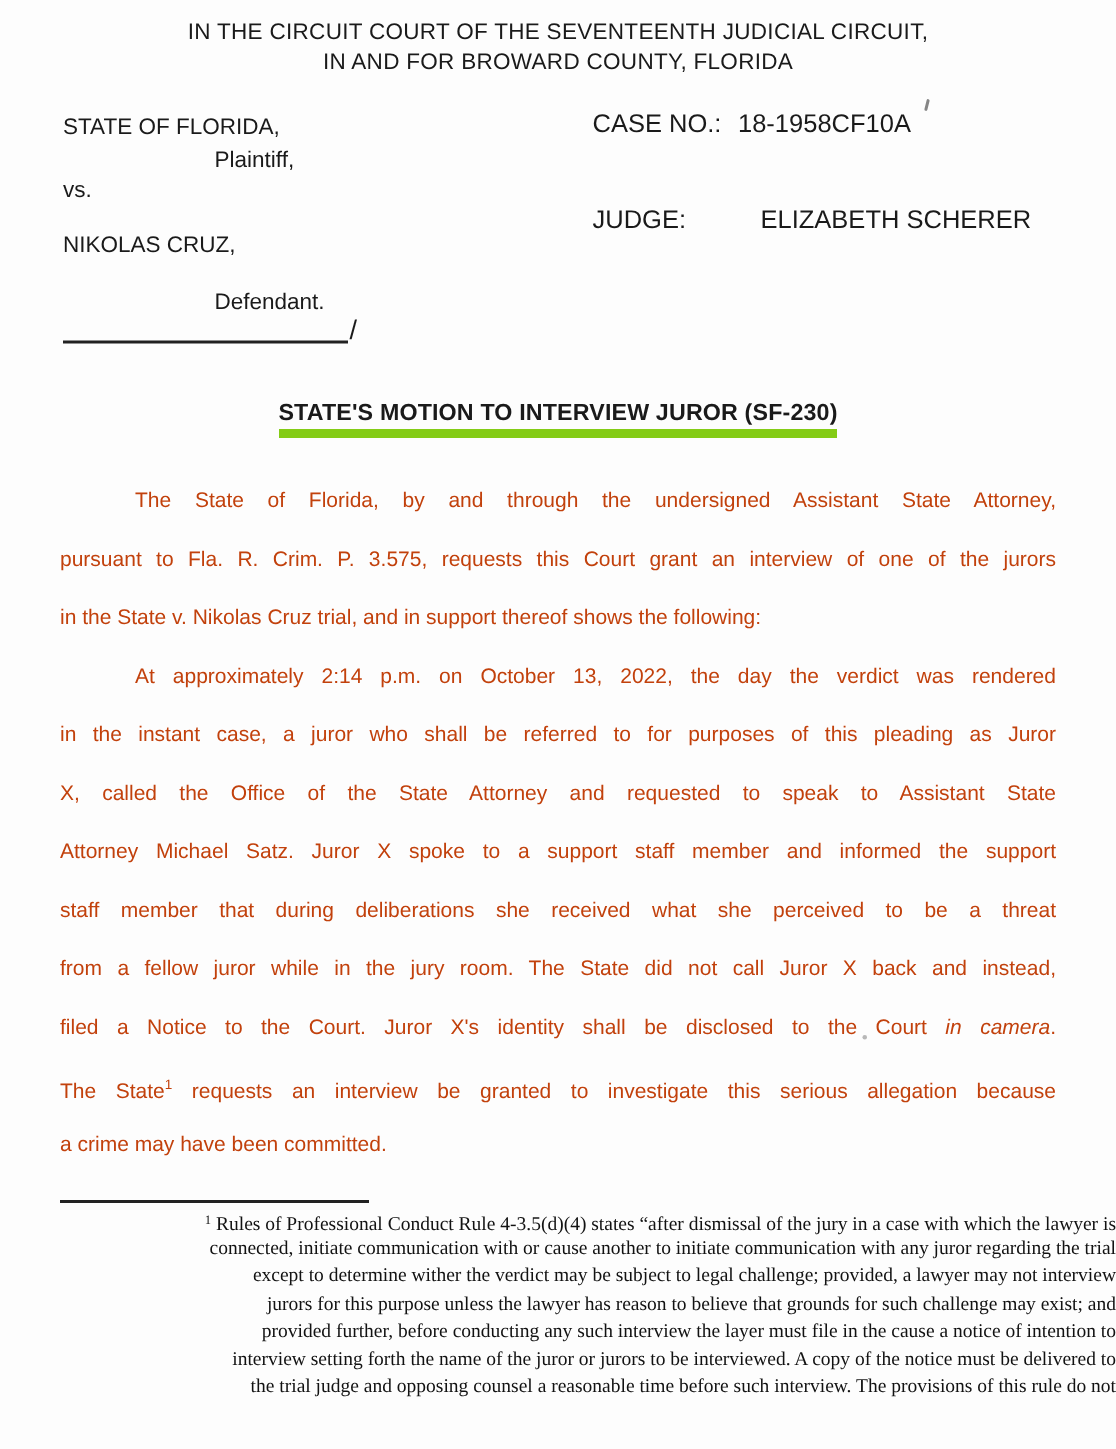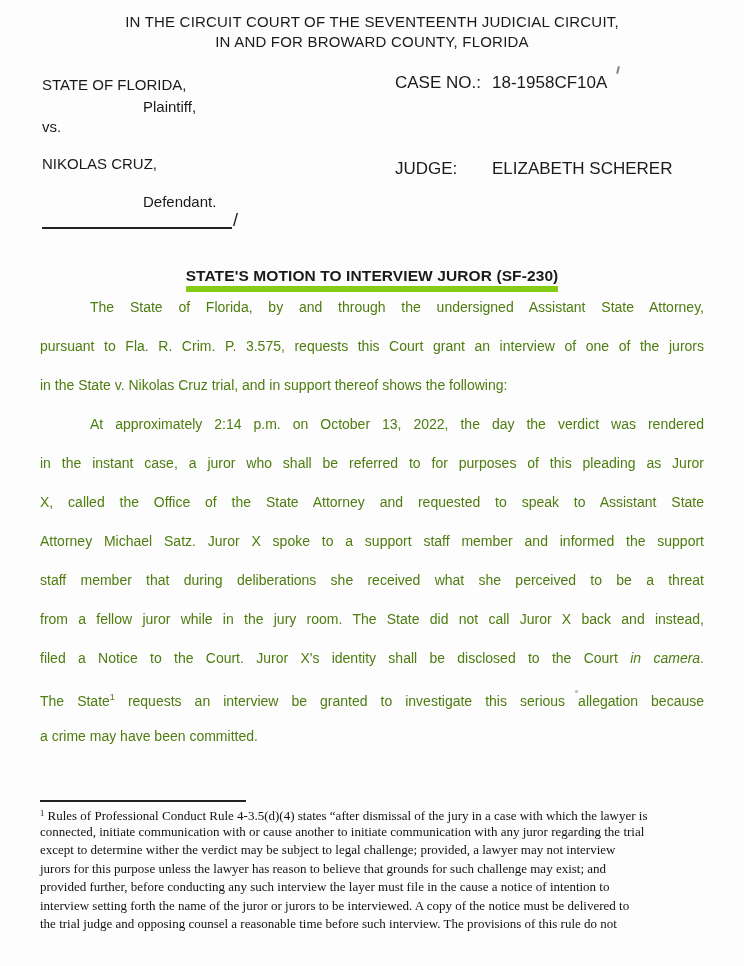--- a/index.html
+++ b/index.html
@@ -38,44 +38,44 @@
   .sig-slash { font-size: 18px; line-height: 17px; padding-left: 1px; }
 
   .caption-right {
     position: absolute;
     left: 395px; top: 74px;
     font-size: 17px;
     line-height: 18px;
   }
   .cr-row { display: flex; }
   .cr-label { width: 97px; flex: none; }
-  .cr-row-judge { margin-top: 68px; }
+  .cr-row-judge { margin-top: 46px; gap: 15px; }
 
   
   .motion-title {
     position: absolute;
     top: 267px; left: 0; right: 0;
     text-align: center;
     font-size: 15.5px;
     font-weight: bold;
     letter-spacing: 0.1px;
   }
   .motion-title .title-text {
     display: inline-block;
     border-bottom: 6px solid #84cc16;
     padding-bottom: 1px;
   }
 
   
   .body-text {
     position: absolute;
-    top: 288px; left: 40px;
+    top: 314px; left: 40px;
     width: 664px;
     font-size: 14px;
-    color: #4d7c0f;
+    color: #c2410c;
   }
   .body-line {
     height: 39px;
     line-height: 39px;
     overflow: hidden;
     text-align: justify;
     text-align-last: justify;
   }
   .body-line.last { text-align-last: left; }
   .body-line.indent { text-indent: 50px; }
@@ -94,20 +94,21 @@
     left: 40px; top: 804px;
     width: 704px;
     font-family: "Liberation Serif", serif;
     font-size: 13px;
     color: #121212;
   }
   .fn-line {
     height: 18.5px;
     line-height: 18.5px;
     white-space: nowrap;
+    text-align: right;
   }
   .fn-line .sup { font-size: 8.5px; vertical-align: 4px; }
 
   
   .artifact-tick {
     position: absolute;
     left: 617px; top: 66px;
     width: 2px; height: 8px;
     background: #666;
     transform: rotate(14deg);

